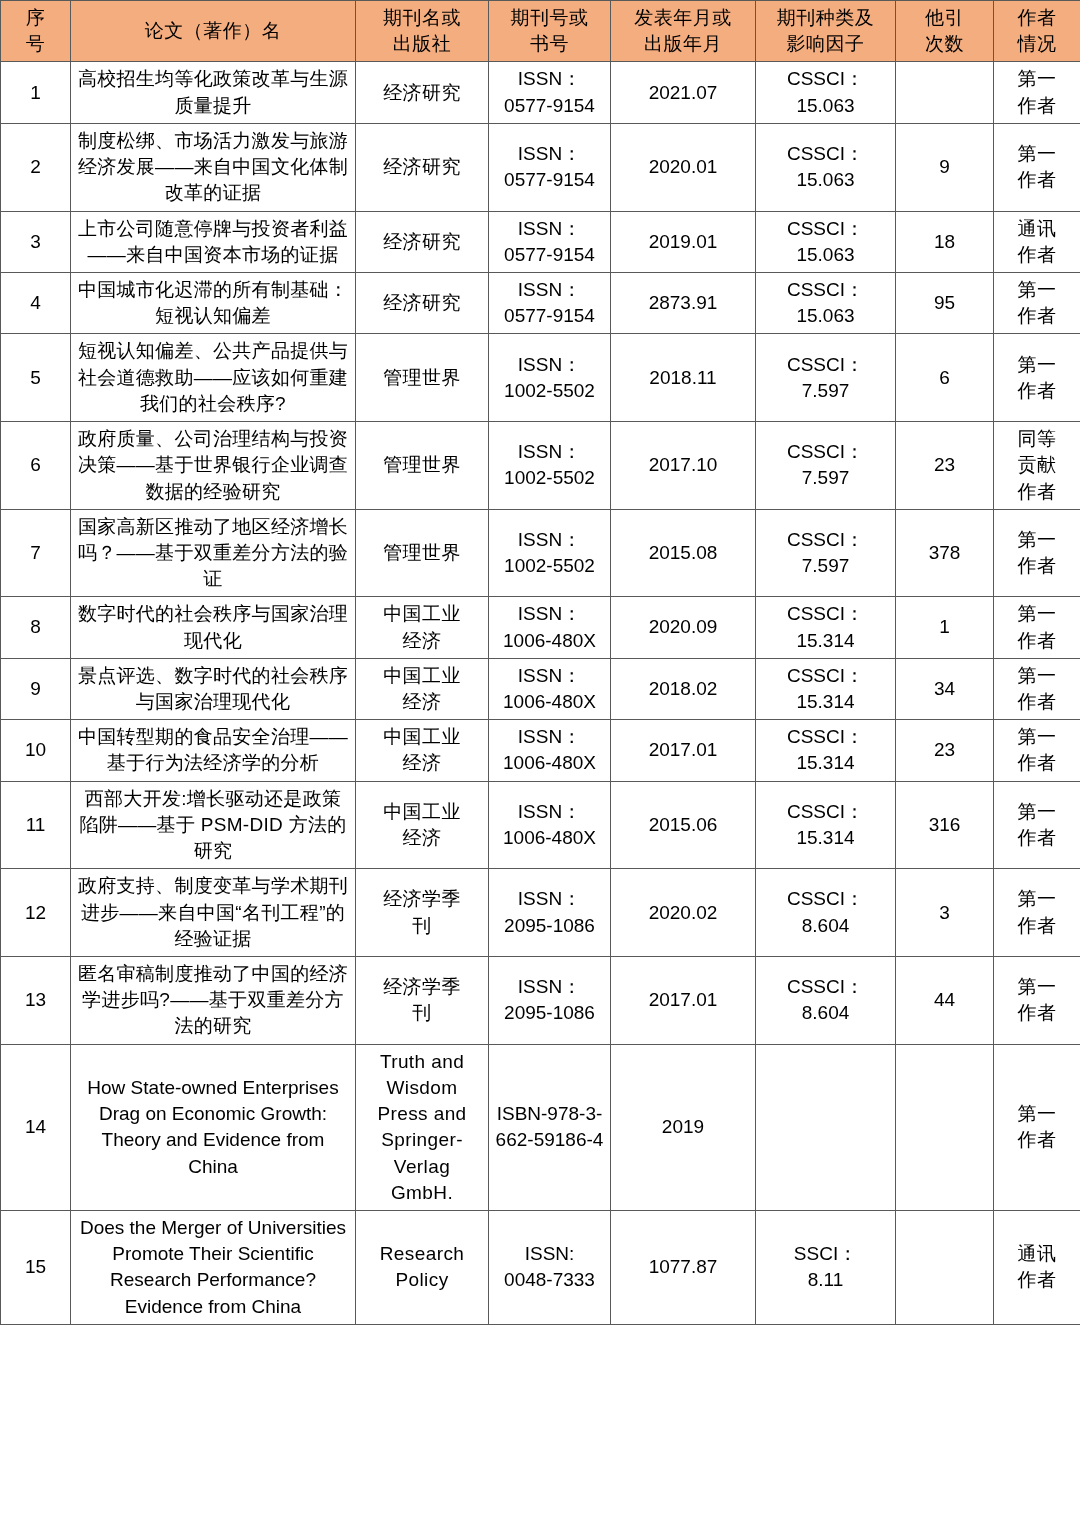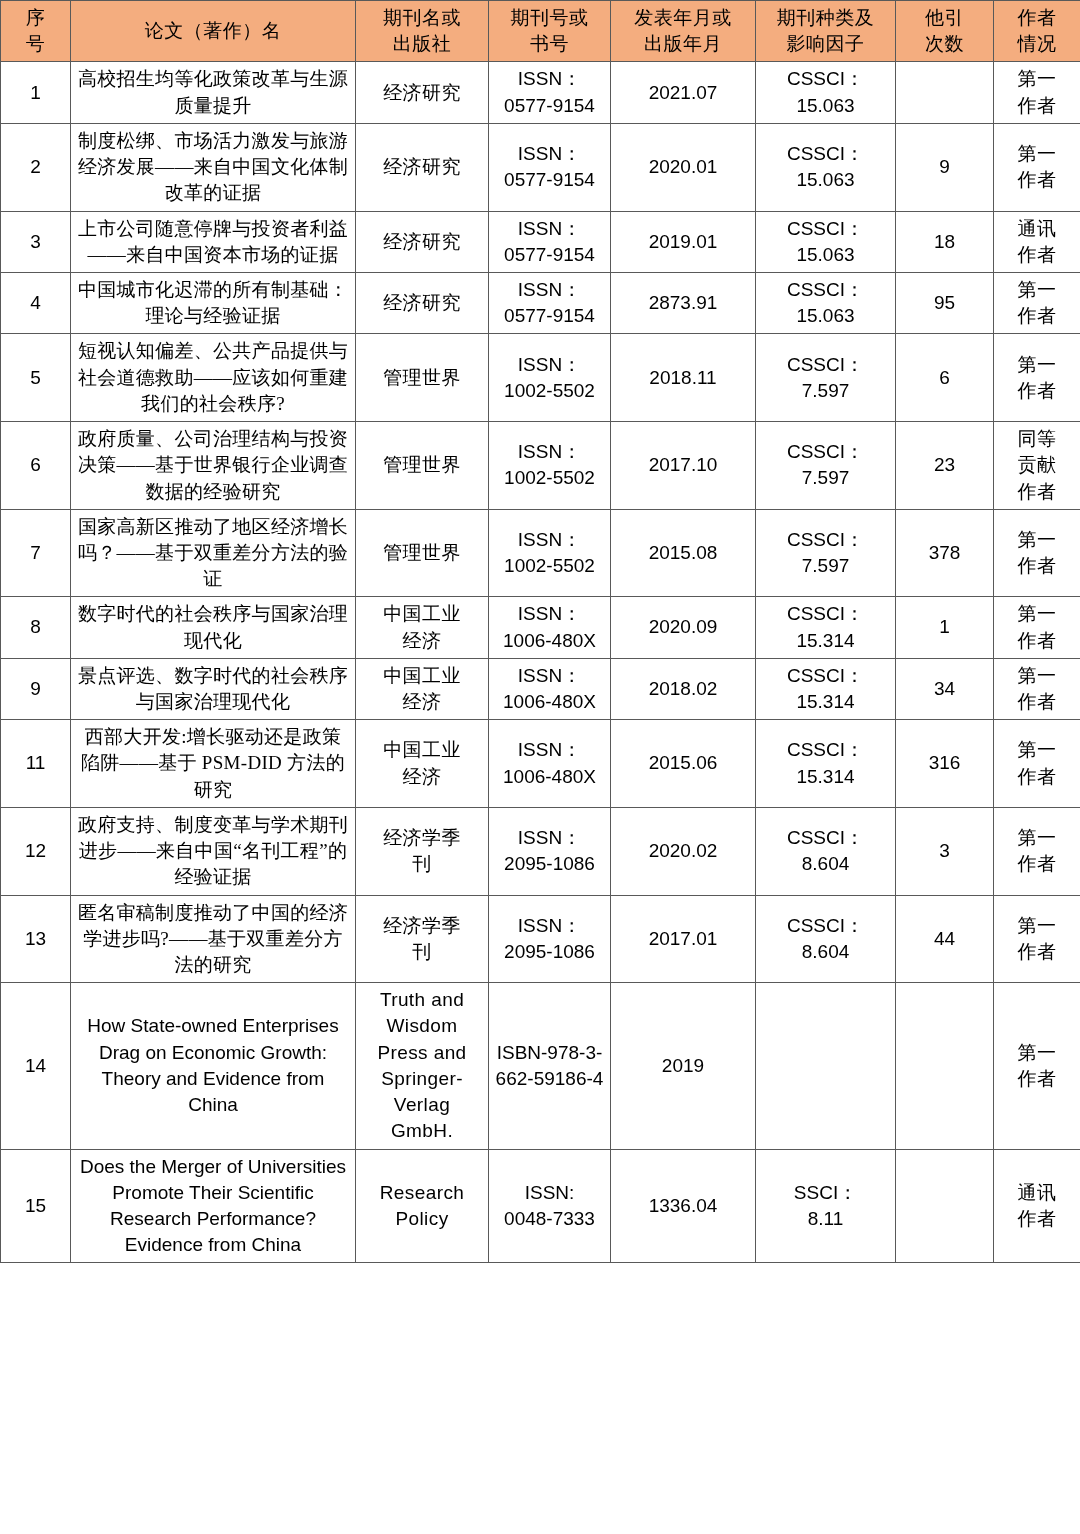--- a/index.html
+++ b/index.html
@@ -49,21 +49,21 @@
 
   td.idx { font-size: 20px; font-family: "Liberation Sans", sans-serif; }
 
   td.title {
     text-align: left;
     padding-left: 9px;
     padding-right: 6px;
     font-size: 20.5px;
     line-height: 1.42;
   }
-  td.title.cjk { font-family: Liberation Serif, serif; letter-spacing: 0.3px; }
+  td.title.cjk { font-family: Liberation Sans, sans-serif; letter-spacing: 0.3px; }
   td.title.latin { font-family: "Liberation Sans", sans-serif; font-size: 19px; line-height: 1.5; margin-top: 16px; }
 
   td.jrnl { font-family: "Liberation Serif", serif; font-size: 20px; letter-spacing: 0.4px; }
   td.jrnl.latin { font-family: "Liberation Sans", sans-serif; font-size: 19px; line-height: 1.45; }
 
   td.issn { font-size: 19px; line-height: 1.42; }
   td.date { font-size: 20px; }
   td.kind { font-size: 19.5px; line-height: 1.42; }
   td.cite { font-size: 20px; }
   td.auth { font-family: "Liberation Serif", serif; font-size: 20px; line-height: 1.4; letter-spacing: 0.5px; }
@@ -138,21 +138,21 @@
 0577-9154</td>
         <td class="date nowrapline">2019.01</td>
         <td class="kind nowrapline">CSSCI：
 15.063</td>
         <td class="cite nowrapline">18</td>
         <td class="auth nowrapline">通讯
 作者</td>
       </tr>
       <tr>
         <td class="idx nowrapline">4</td>
-        <td class="title nowrapline cjk">中国城市化迟滞的所有制基础：理论与经验证据</td>
+        <td class="title nowrapline cjk">中国城市化迟滞的所有制基础：短视认知偏差</td>
         <td class="jrnl nowrapline cjk">经济研究</td>
         <td class="issn nowrapline">ISSN：
 0577-9154</td>
         <td class="date nowrapline">2873.91</td>
         <td class="kind nowrapline">CSSCI：
 15.063</td>
         <td class="cite nowrapline">95</td>
         <td class="auth nowrapline">第一
 作者</td>
       </tr>
@@ -214,20 +214,34 @@
         <td class="idx nowrapline">9</td>
         <td class="title nowrapline cjk">景点评选、数字时代的社会秩序与国家治理现代化</td>
         <td class="jrnl nowrapline cjk">中国工业
 经济</td>
         <td class="issn nowrapline">ISSN：
 1006-480X</td>
         <td class="date nowrapline">2018.02</td>
         <td class="kind nowrapline">CSSCI：
 15.314</td>
         <td class="cite nowrapline">34</td>
+        <td class="auth nowrapline">第一
+作者</td>
+      </tr>
+      <tr>
+        <td class="idx nowrapline">10</td>
+        <td class="title nowrapline cjk">中国转型期的食品安全治理——基于行为法经济学的分析</td>
+        <td class="jrnl nowrapline cjk">中国工业
+经济</td>
+        <td class="issn nowrapline">ISSN：
+1006-480X</td>
+        <td class="date nowrapline">2017.01</td>
+        <td class="kind nowrapline">CSSCI：
+15.314</td>
+        <td class="cite nowrapline">23</td>
         <td class="auth nowrapline">第一
 作者</td>
       </tr>
       <tr>
         <td class="idx nowrapline">11</td>
         <td class="title nowrapline cjk">西部大开发:增长驱动还是政策陷阱——基于 PSM-DID 方法的研究</td>
         <td class="jrnl nowrapline cjk">中国工业
 经济</td>
         <td class="issn nowrapline">ISSN：
 1006-480X</td>
@@ -276,21 +290,21 @@
         <td class="cite nowrapline"></td>
         <td class="auth nowrapline">第一
 作者</td>
       </tr>
       <tr>
         <td class="idx nowrapline">15</td>
         <td class="title nowrapline latin">Does the Merger of Universities Promote Their Scientific Research Performance? Evidence from China</td>
         <td class="jrnl nowrapline latin">Research Policy</td>
         <td class="issn nowrapline">ISSN:
 0048-7333</td>
-        <td class="date nowrapline">1336.04</td>
+        <td class="date nowrapline">1077.87</td>
         <td class="kind nowrapline">SSCI：
 8.11</td>
         <td class="cite nowrapline"></td>
         <td class="auth nowrapline">通讯
 作者</td>
       </tr>
     </tbody>
 </table>
 
 </body></html>

